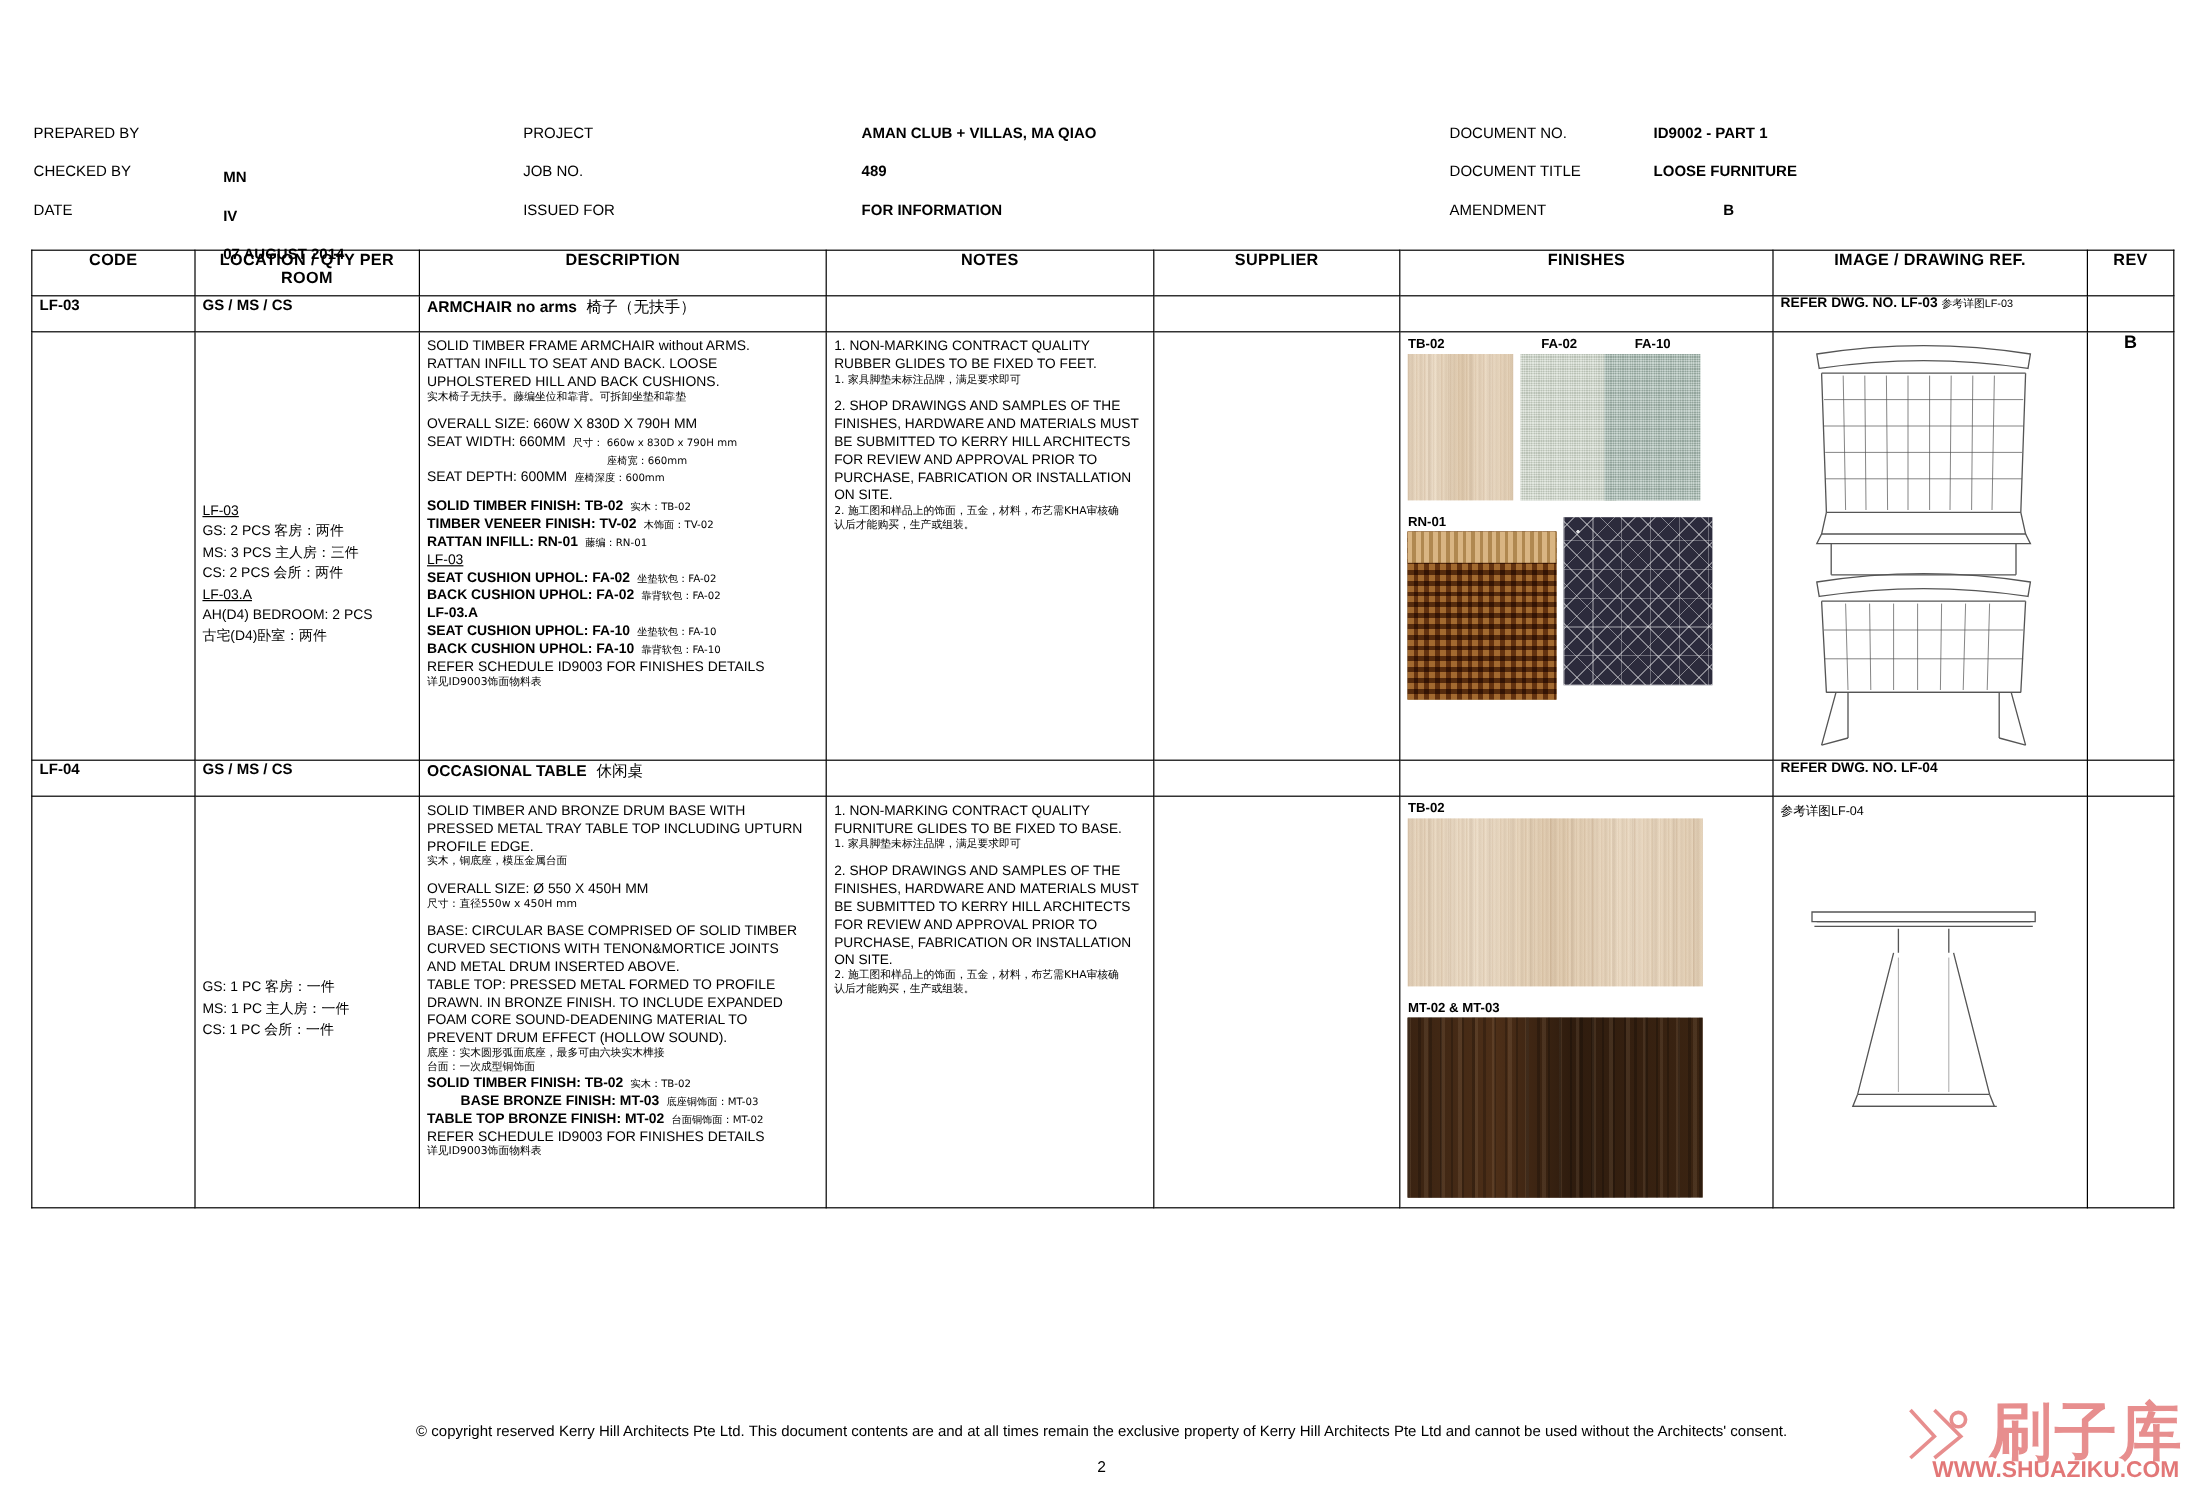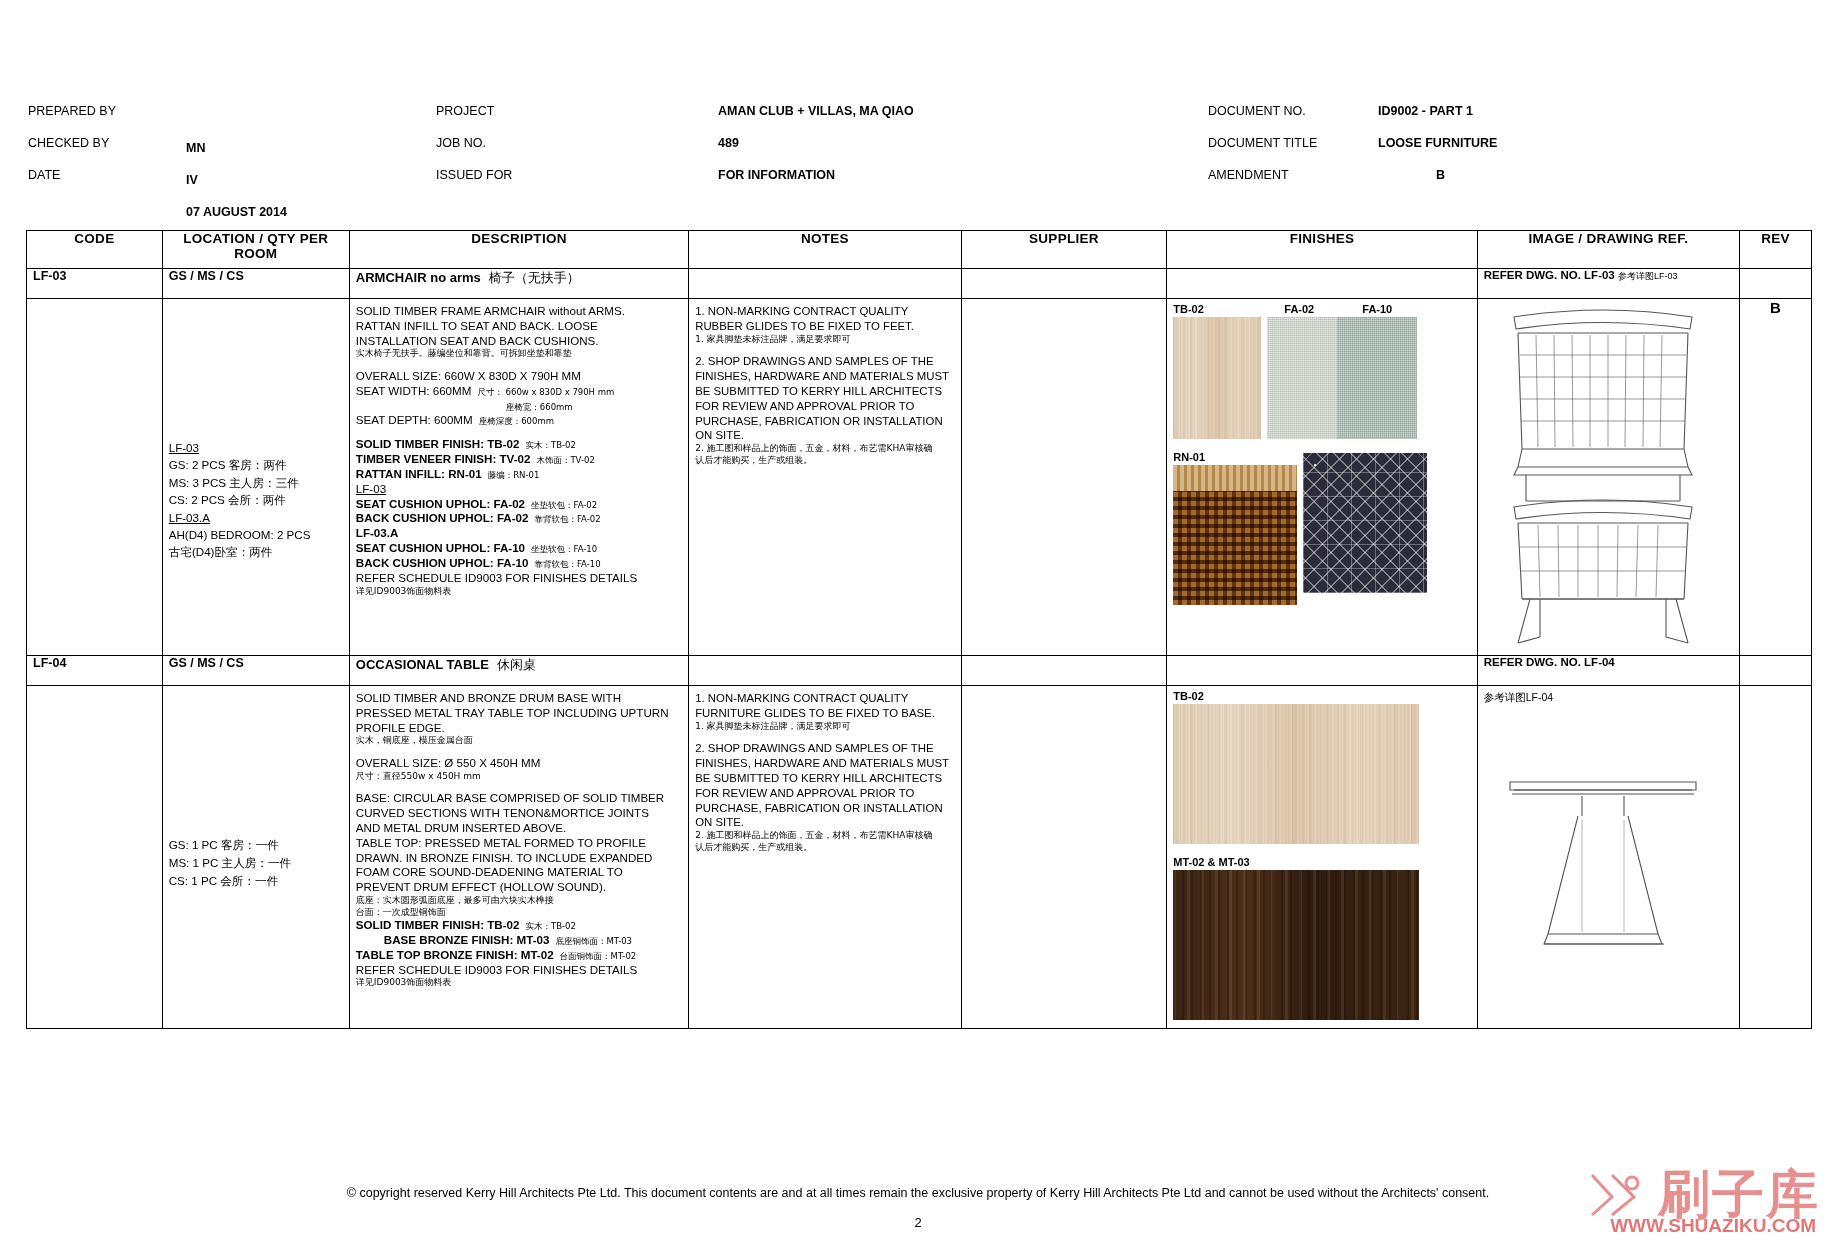--- a/index.html
+++ b/index.html
@@ -34,21 +34,21 @@
   .c5{ width:170px; } .c6{ width:260px; }
 
   .legend{
     position:absolute; left:28px; top:200px;
     font-size:12.5px; font-weight:bold; white-space:nowrap;
   }
   .legend span{ margin-right:13px; }
 
   
   table.spec{
-    position:absolute; left:26px; top:230px;
+    position:absolute; left:26px; top:208px;
     width:1786px;
     border-collapse:collapse;
     table-layout:fixed;
   }
   table.spec td, table.spec th{
     border:1.6px solid #000;
     vertical-align:top;
     padding:0;
   }
   th.hd{
@@ -273,21 +273,21 @@
               <div><span>CS: 2 PCS 会所：两件</span></div>
               <div><span class="ul">LF-03.A</span></div>
               <div><span>AH(D4) BEDROOM: 2 PCS</span></div>
               <div><span>古宅(D4)卧室：两件</span></div>
             </div>
         </td>
         <td>
           <div class="pad body-en" id="desc-lf03">
               <div><span>SOLID TIMBER FRAME ARMCHAIR without ARMS.</span></div>
               <div><span>RATTAN INFILL TO SEAT AND BACK. LOOSE</span></div>
-              <div><span>INSTALLATION SEAT AND BACK CUSHIONS.</span></div>
+              <div><span>UPHOLSTERED HILL AND BACK CUSHIONS.</span></div>
               <div class="cnsm"><span>实木椅子无扶手。藤编坐位和靠背。可拆卸坐垫和靠垫</span></div>
               <div class="gap"></div>
               <div><span>OVERALL SIZE: 660W X 830D X 790H MM</span></div>
               <div><span>SEAT WIDTH: 660MM</span><span class="inline-cn" style="padding-left: 6px;">尺寸： 660w x 830D x 790H mm</span></div>
               <div><span></span><span class="inline-cn" style="padding-left: 150px;">座椅宽：660mm</span></div>
               <div><span>SEAT DEPTH: 600MM</span><span class="inline-cn" style="padding-left: 6px;">座椅深度：600mm</span></div>
               <div class="gap"></div>
               <div><span style="font-weight: bold;">SOLID TIMBER FINISH: TB-02</span><span class="inline-cn" style="padding-left: 6px;">实木：TB-02</span></div>
               <div><span style="font-weight: bold;">TIMBER VENEER FINISH: TV-02</span><span class="inline-cn" style="padding-left: 6px;">木饰面：TV-02</span></div>
               <div><span style="font-weight: bold;">RATTAN INFILL: RN-01</span><span class="inline-cn" style="padding-left: 6px;">藤编：RN-01</span></div>

